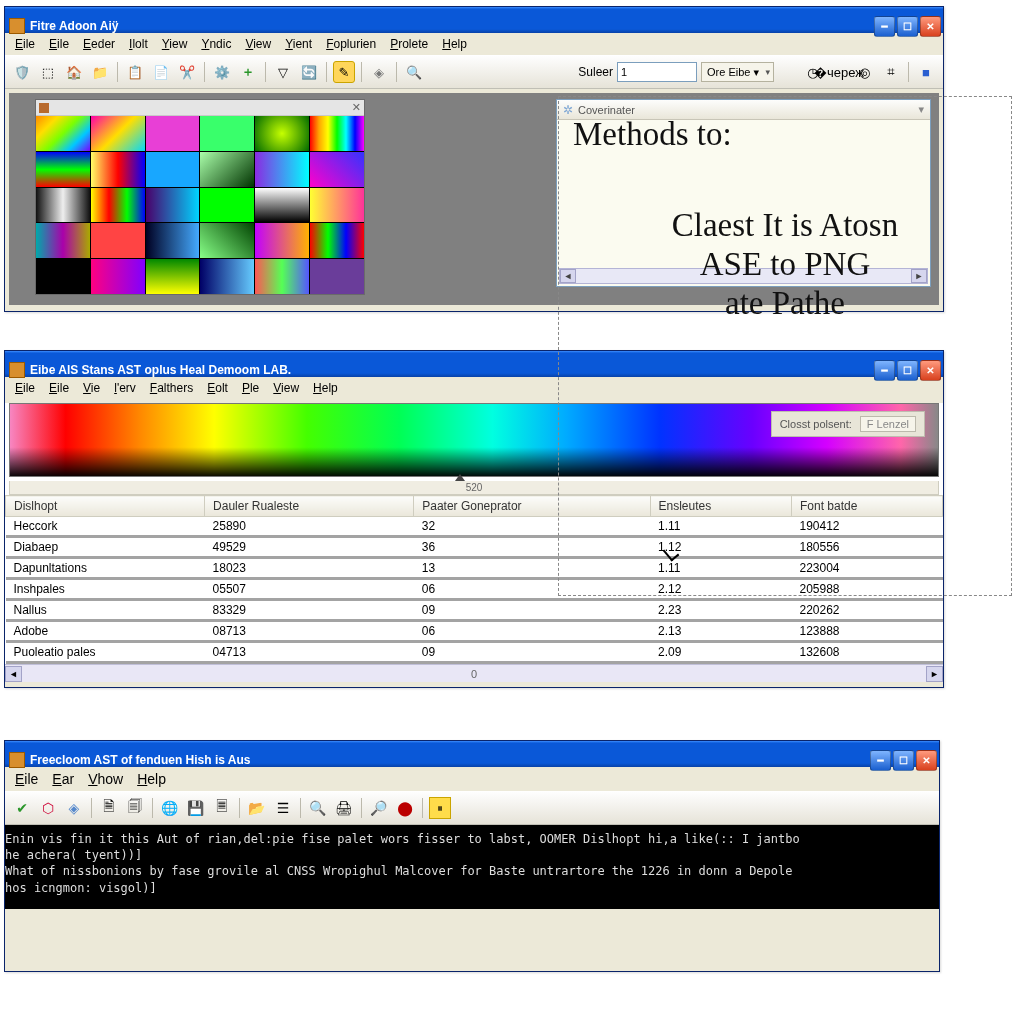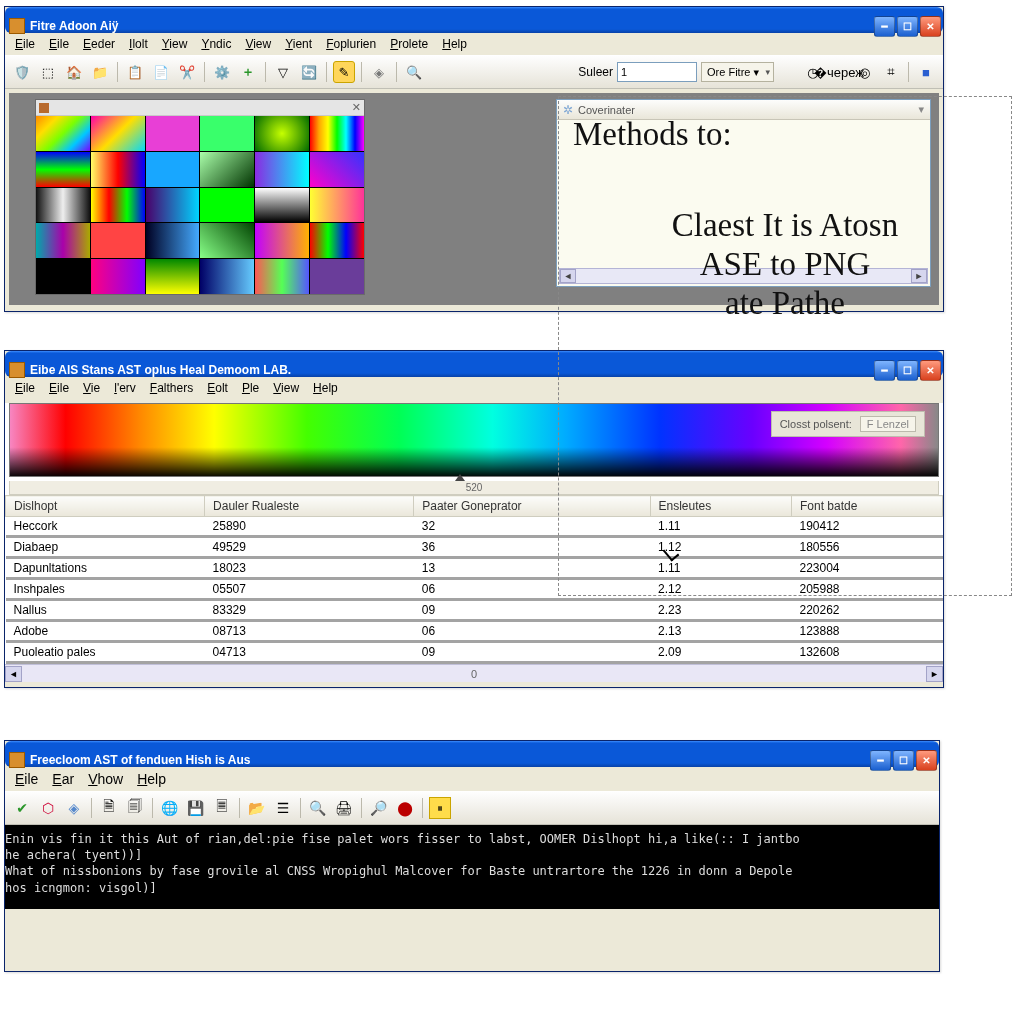--- a/index.html
+++ b/index.html
@@ -20,21 +20,20 @@
   }
   .titlebar {
     background: linear-gradient(to bottom, #3b8cff 0%, #0a58d8 8%, #0a58d8 85%, #0842a8 100%);
     color: #fff;
     height: 26px;
     display: flex;
     align-items: center;
     padding: 12px 2px 0 4px;
     font-weight: bold;
     font-size: 12px;
-    border-radius: 6px;
   }
   .titlebar .t-icon {
     width: 16px; height:16px;
     background: #d88f2e;
     border: 1px solid #9c5a00;
     margin-right: 5px;
     display:inline-block;
   }
   .titlebar .title-text { flex: 1; white-space: nowrap; overflow:hidden; }
   .win-controls { display: flex; gap: 2px; }
@@ -240,21 +239,21 @@
     <div class="tb-btn">🔄</div>
     <div class="tb-sep"></div>
     <div class="tb-btn" style="background:#ffd65a;border:1px solid #caa400">✎</div>
     <div class="tb-sep"></div>
     <div class="tb-btn" style="color:#777">◈</div>
     <div class="tb-sep"></div>
     <div class="tb-btn">🔍</div>
     <div style="flex:1"></div>
     <span class="tb-label">Suleer</span>
     <input class="tb-input" style="width: 80px;" value="1">
-    <span class="tb-combo">Ore Fitre ▾</span>
+    <span class="tb-combo">Ore Eibe ▾</span>
     <div style="width:20px"></div>
     <div class="tb-btn">◷</div>
     <div class="tb-btn">�череж</div>
     <div class="tb-btn">◎</div>
     <div class="tb-btn">⌗</div>
     <div class="tb-sep"></div>
     <div class="tb-btn" style="color:#2a5fd0">■</div>
   </div>
 
   <div class="doc-area">

